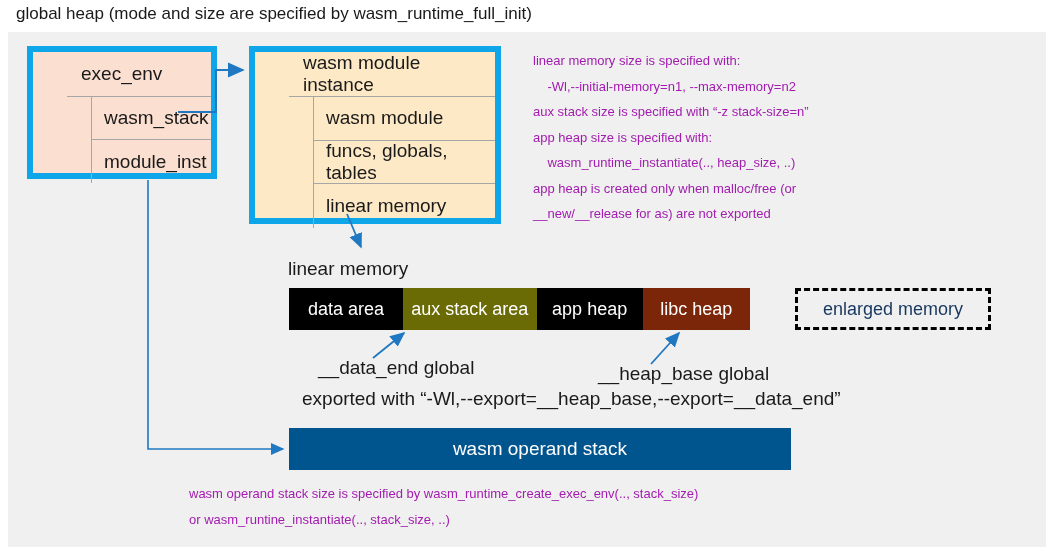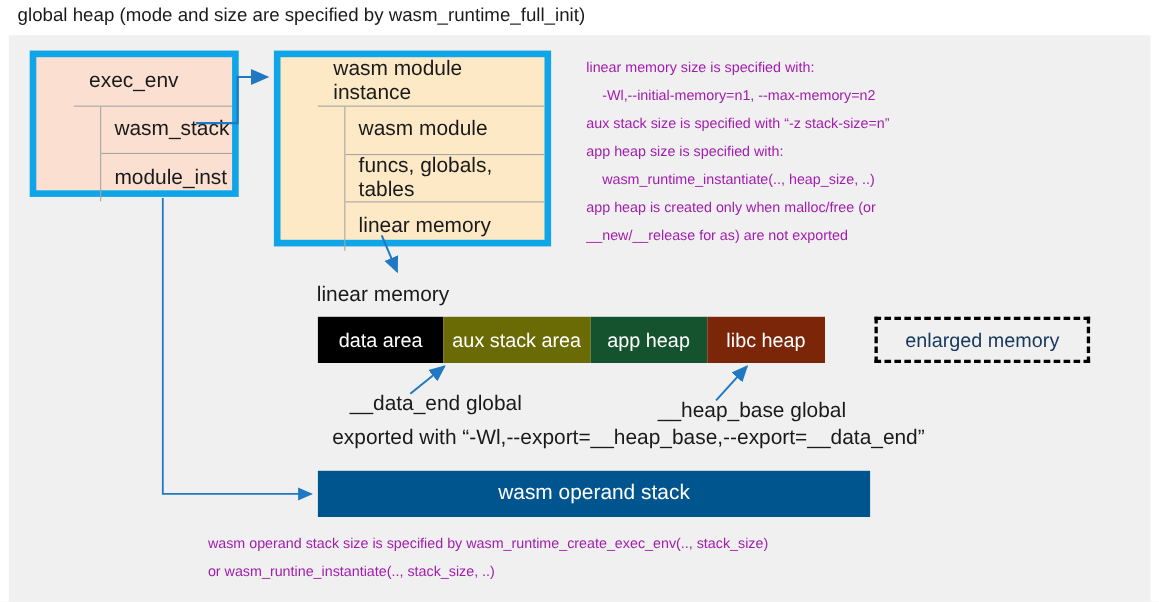--- a/index.html
+++ b/index.html
@@ -132,21 +132,21 @@
 aux stack size is specified with “-z stack-size=n”
 app heap size is specified with:
     wasm_runtime_instantiate(.., heap_size, ..)
 app heap is created only when malloc/free (or
 __new/__release for as) are not exported</div>
 
   <div id="linear-memory-label">linear memory</div>
   <div id="memory-bar">
       <div class="seg" style="width: 117px; background: #000000;">data area</div>
       <div class="seg" style="width: 137px; background: rgb(107, 107, 6);">aux stack area</div>
-      <div class="seg" style="width: 109px; background: #14532d;">app heap</div>
+      <div class="seg" style="width: 109px; background: #000000;">app heap</div>
       <div class="seg" style="width: 110px; background: rgb(123, 38, 8);">libc heap</div>
       <div class="seg dashed" style="width: 201px;">enlarged memory</div>
     </div>
 
   <div id="data-end-label">__data_end global</div>
   <div id="heap-base-label">__heap_base global</div>
   <div id="exported-with-label">exported with “-Wl,--export=__heap_base,--export=__data_end”</div>
 
   <div id="operand-stack-bar" style="background: rgb(0, 85, 143);">wasm operand stack</div>
   <div class="note" id="operand-stack-note">wasm operand stack size is specified by wasm_runtime_create_exec_env(.., stack_size)

